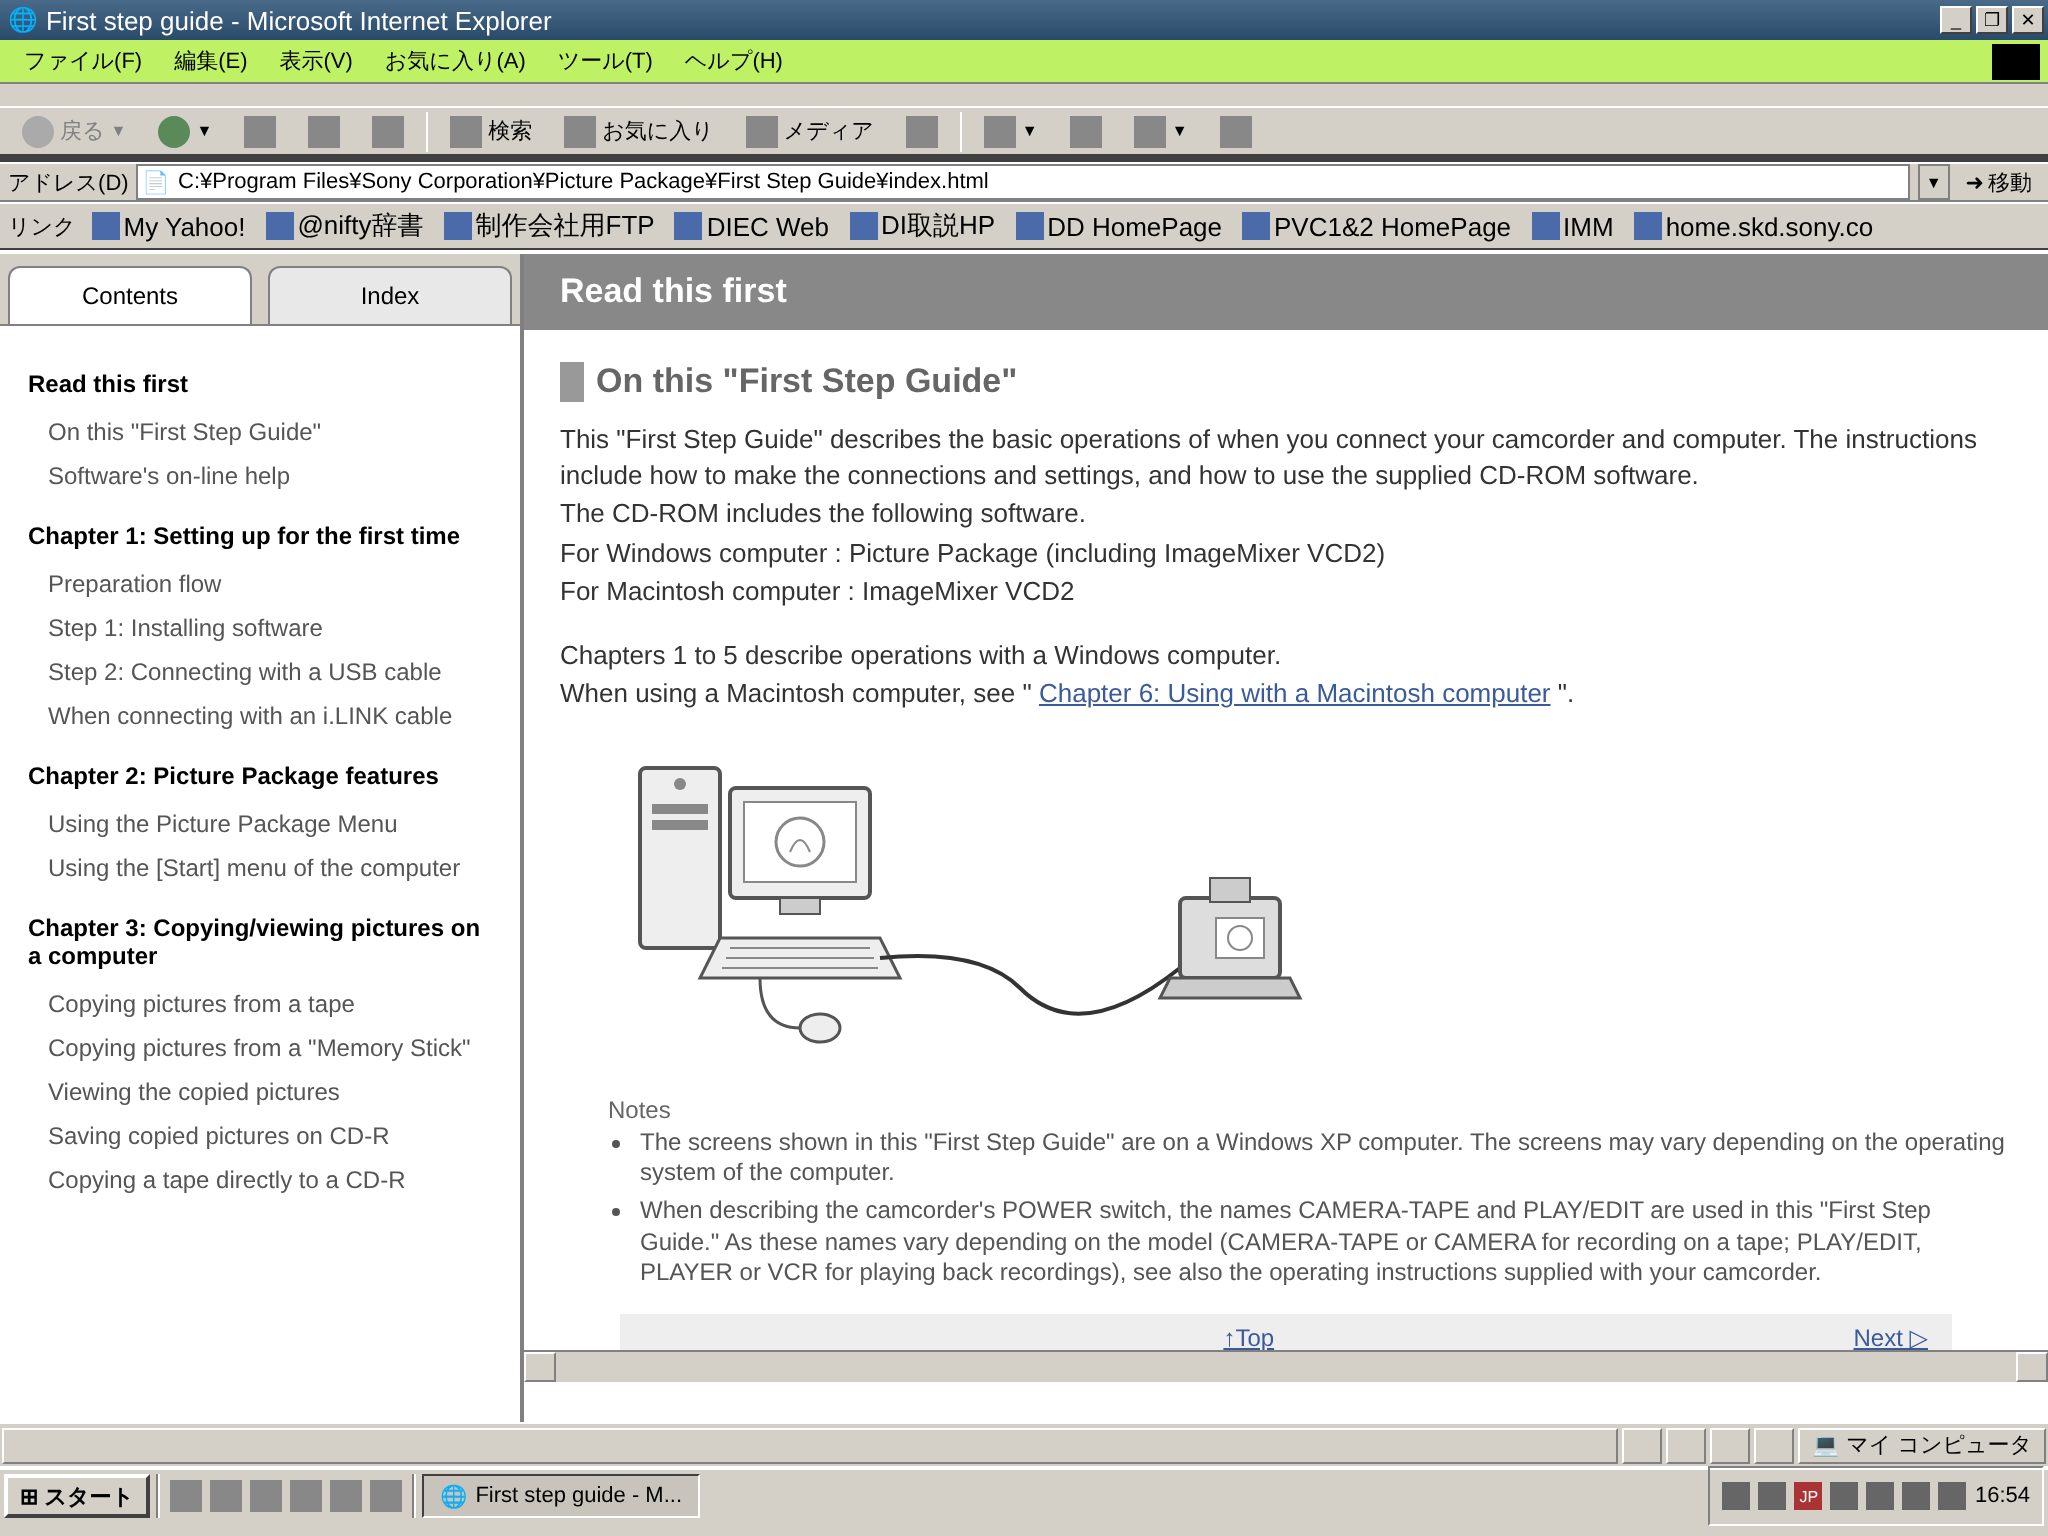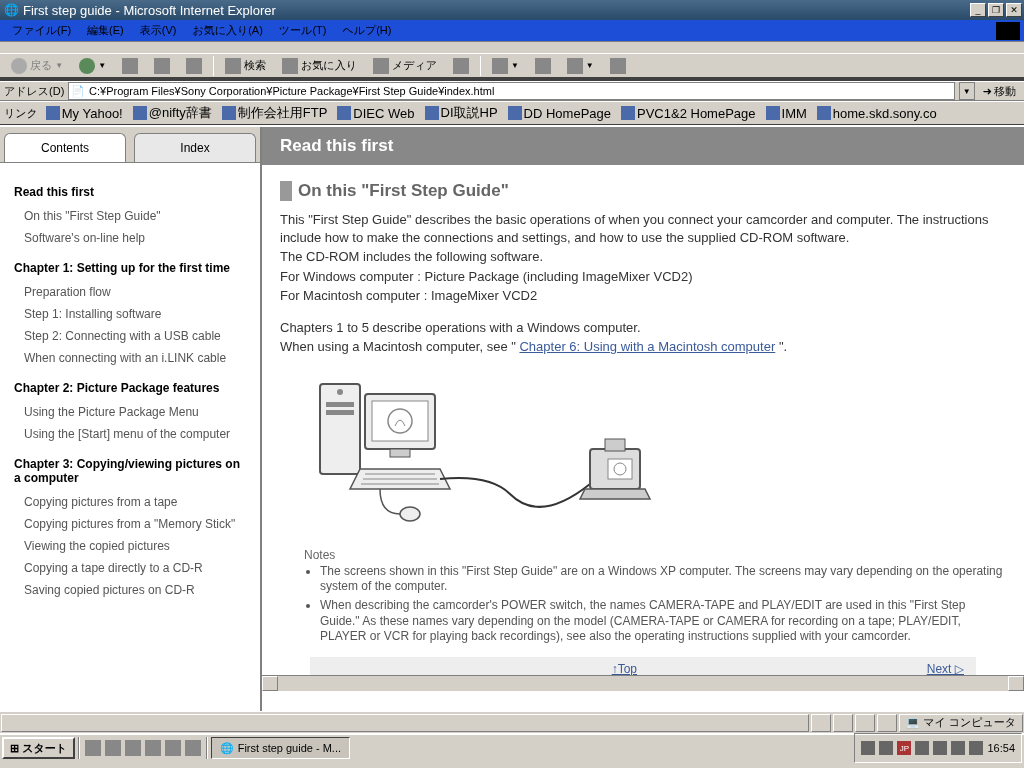--- a/index.html
+++ b/index.html
@@ -4,21 +4,21 @@
 <style>
 * { margin: 0; padding: 0; box-sizing: border-box; font-family: "MS PGothic", Tahoma, sans-serif; }
 body { background: #d4d0c8; font-size: 11px; color: #000; overflow: hidden; width: 1024px; height: 768px; }
 
 .titlebar { background: linear-gradient(#4a6a8a, #2a4a6a); height: 20px; display: flex; align-items: center; justify-content: space-between; color: #fff; padding: 0 2px; }
 .titlebar-left { display: flex; align-items: center; gap: 4px; padding-left: 2px; }
 .titlebar-title { font-size: 13px; }
 .titlebar-btns { display: flex; gap: 2px; }
 .titlebar-btn { width: 16px; height: 14px; background: #d4d0c8; border: 1px solid #fff; border-right-color: #404040; border-bottom-color: #404040; font-size: 9px; display: flex; align-items: center; justify-content: center; color: #000; cursor: pointer; }
 
-.menubar { background: #1d4ed8; height: 22px; display: flex; align-items: center; padding: 0 4px; border-bottom: 1px solid #808080; }
+.menubar { background: #bef264; height: 22px; display: flex; align-items: center; padding: 0 4px; border-bottom: 1px solid #808080; }
 .menu-item { padding: 2px 8px; cursor: pointer; }
 .menu-logo { margin-left: auto; width: 24px; height: 18px; background: #000; }
 
 .toolbar { background: #d4d0c8; height: 28px; display: flex; align-items: center; padding: 0 4px; gap: 2px; border-bottom: 4px solid #404040; border-top: 1px solid #fff; margin-top: 11px; }
 .tb-btn { display: flex; align-items: center; gap: 3px; padding: 2px 6px; border: 1px solid transparent; cursor: pointer; }
 .tb-btn.disabled { color: #808080; }
 .tb-sep { width: 1px; height: 20px; background: #808080; border-right: 1px solid #fff; margin: 0 2px; }
 .tb-icon-circle { width: 16px; height: 16px; border-radius: 50%; background: #5a8a5a; display: inline-block; }
 .tb-icon-circle.gray { background: #aaa; }
 .tb-icon-sq { width: 16px; height: 16px; background: #888; display: inline-block; }
@@ -199,22 +199,22 @@
         <div class="toc-link">Step 1: Installing software</div>
         <div class="toc-link">Step 2: Connecting with a USB cable</div>
         <div class="toc-link">When connecting with an i.LINK cable</div>
         <div class="toc-section">Chapter 2: Picture Package features</div>
         <div class="toc-link">Using the Picture Package Menu</div>
         <div class="toc-link">Using the [Start] menu of the computer</div>
         <div class="toc-section">Chapter 3: Copying/viewing pictures on a computer</div>
         <div class="toc-link">Copying pictures from a tape</div>
         <div class="toc-link">Copying pictures from a "Memory Stick"</div>
         <div class="toc-link">Viewing the copied pictures</div>
+        <div class="toc-link">Saving copied pictures on CD-R</div>
         <div class="toc-link">Copying a tape directly to a CD-R</div>
-        <div class="toc-link">Saving copied pictures on CD-R</div>
       </div>
   </div>
 
   <div class="main">
     <div class="main-header">Read this first</div>
     <div class="main-body">
       <div class="section-title">
           <span>On this "First Step Guide"</span>
         </div>
       <p>This "First Step Guide" describes the basic operations of when you connect your camcorder and computer. The instructions include how to make the connections and settings, and how to use the supplied CD-ROM software.</p>

